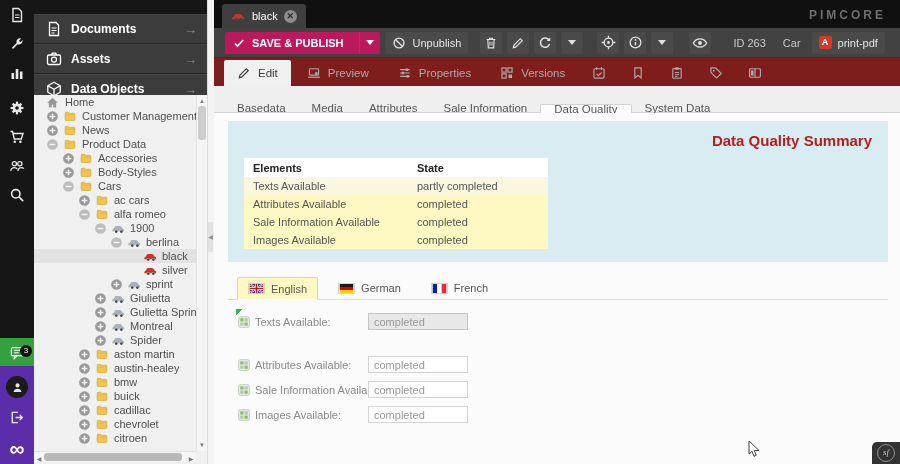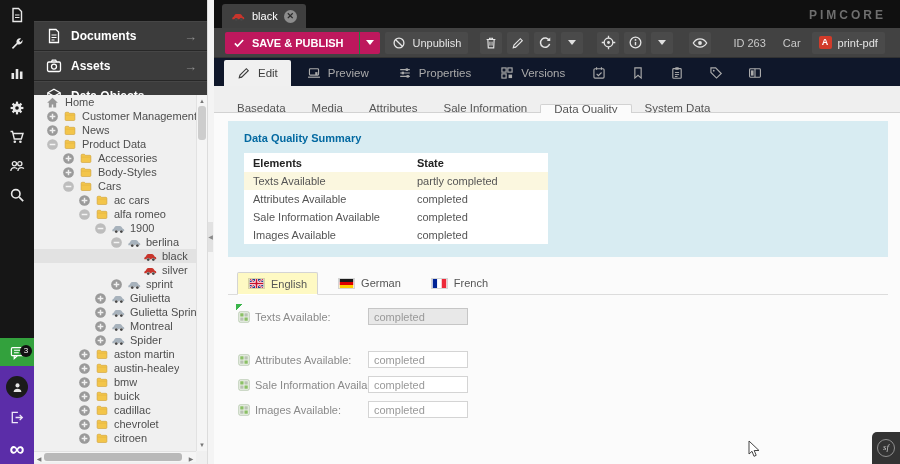--- a/index.html
+++ b/index.html
@@ -63,60 +63,60 @@
   .btn.icon{width:22px;padding:0;justify-content:center;}
   .btn-save{background:#be185d;color:#fff;font-weight:bold;padding:0;}
   .btn-save .txt{padding:0 10px 0 8px;display:flex;align-items:center;gap:7px;}
   .btn-save .dd{width:20px;height:22px;display:flex;align-items:center;justify-content:center;border-left:1px solid #23813b;}
   .cdown{width:0;height:0;border-left:4px solid transparent;border-right:4px solid transparent;border-top:5px solid #e0e0e0;}
   .btn-save .cdown{border-top-color:#fff;}
   .tooltext{color:#c9c9c9;font-size:11px;padding:0 6px;}
   .pdfbadge{width:13px;height:13px;background:#d13b2a;border-radius:2px;color:#fff;font-size:9px;font-weight:bold;
             line-height:13px;text-align:center;}
 
-  .subtabs{height:28px;background:#0f172a;display:flex;align-items:flex-end;padding-left:10px;gap:3px;}
+  .subtabs{height:28px;background:#7f1d1d;display:flex;align-items:flex-end;padding-left:10px;gap:3px;}
   .stab{height:26px;display:flex;align-items:center;gap:7px;color:#ababab;font-size:11.5px;padding:0 13px;
         border-radius:2px 2px 0 0;cursor:pointer;}
   .stab.icononly{padding:0 11px;}
   .stab.active{background:#f0f0f0;color:#3d3d3d;}
 
   .ctabs{height:26px;background:#efefef;border-bottom:1px solid #d2d2d2;display:flex;align-items:stretch;
          padding-left:10px;font-size:11.5px;color:#555;}
   .ctab{display:flex;align-items:center;padding:0 13px;margin-top:18px;cursor:pointer;}
   .ctab.active{background:#fbfbfb;border:1px solid #d2d2d2;border-bottom:none;margin-bottom:-1px;border-radius:2px 2px 0 0;}
 
   .content{position:absolute;left:0;top:113px;right:0;bottom:0;background:#fbfbfb;padding:8px 12px 0 14px;}
 
   .summary{width:660px;box-sizing:border-box;background:#d8ecf2;padding:10px 16px 13px 16px;}
-  .sumtitle{color:#0369a1;font-size:11px;font-weight:bold;margin:1px 0 9px 0;}
+  .sumtitle{color:#b91c1c;font-size:15px;font-weight:bold;margin:1px 0 9px 0;text-align:right;}
   .sumtable{border-collapse:collapse;font-size:11px;}
   .sumtable th{background:#fff;text-align:left;font-weight:bold;color:#222;padding:3px 9px;height:13px;}
   .sumtable td{color:#555;padding:3px 9px;height:12px;}
   .sumtable .c0{width:146px;}
   .sumtable .c1{width:122px;}
   tr.partial td{background:#fbf7df;}
-  tr.complete td{background:#ffffff;}
+  tr.complete td{background:#fef9c3;}
 
   .langbar{margin-top:15px;height:22px;border-bottom:1px solid #dcdcdc;display:flex;gap:10px;padding-left:9px;font-size:11px;color:#555;}
   .ltab{display:flex;align-items:center;gap:6px;padding:0 10px;cursor:pointer;}
   .ltab.active{background:#fef9c3;border:1px solid #d4d4d4;border-bottom:1px solid #fff;margin-bottom:-1px;border-radius:2px 2px 0 0;}
   .flag{width:17px;height:11px;display:block;border:1px solid rgba(0,0,0,.15);box-sizing:border-box;}
 
   .fields{margin-top:13px;}
   .frow{position:relative;height:17px;margin-bottom:8px;display:flex;align-items:center;gap:5px;
         padding-left:10px;font-size:11px;color:#8a8a8a;}
   .frow.gap{margin-bottom:26px;}
   .frow input{position:absolute;left:140px;top:0;width:88px;height:13px;border:1px solid #d4d4d4;
               font-size:11px;color:#999;padding:1px 5px;background:#fff;font-family:inherit;}
   .frow input.dis{background:#e8e8e8;border-color:#c6c6c6;}
   .dirty{position:absolute;left:8px;top:-4px;width:6px;height:6px;
          background:linear-gradient(135deg,#3ab54a 50%,transparent 52%);}
 
   .cursor{position:absolute;left:748px;top:440px;pointer-events:none;}
-  .sfbadge{position:absolute;right:0;bottom:0;width:28px;height:32px;background:#333;border-radius:5px 0 0 0;
+  .sfbadge{position:absolute;right:0;bottom:0;width:28px;height:22px;background:#333;border-radius:5px 0 0 0;
            display:flex;align-items:center;justify-content:center;}
   .sfcírc{width:16px;height:16px;border:1px solid #8f8f8f;border-radius:50%;color:#c4c4c4;
           font-size:9px;font-style:italic;font-family:"Liberation Serif",serif;line-height:15px;text-align:center;}
 </style>
 </head>
 <body>
 
 <svg width="0" height="0" style="position:absolute">
   <defs>
     <symbol id="i-doc" viewBox="0 0 16 16">
@@ -372,21 +372,21 @@
       <div class="logout">
           <svg class="ic" style="width:15px;height:15px">
             <use href="#i-logout"></use>
           </svg>
         </div>
       <div class="infin">∞</div>
     </div>
   </div>
 
   <div class="sidebar">
-    <div id="panel-heads" style="padding-top:13px">
+    <div id="panel-heads" style="padding-top:6px">
         <div class="shead">
      <span>
             <svg class="ic" style="width:16px;height:16px;">
               <use href="#i-page"></use>
             </svg>
           </span>
      <span class="lbl">Documents</span>
      <span class="arr">→</span>
    </div>
         <div class="shead">

